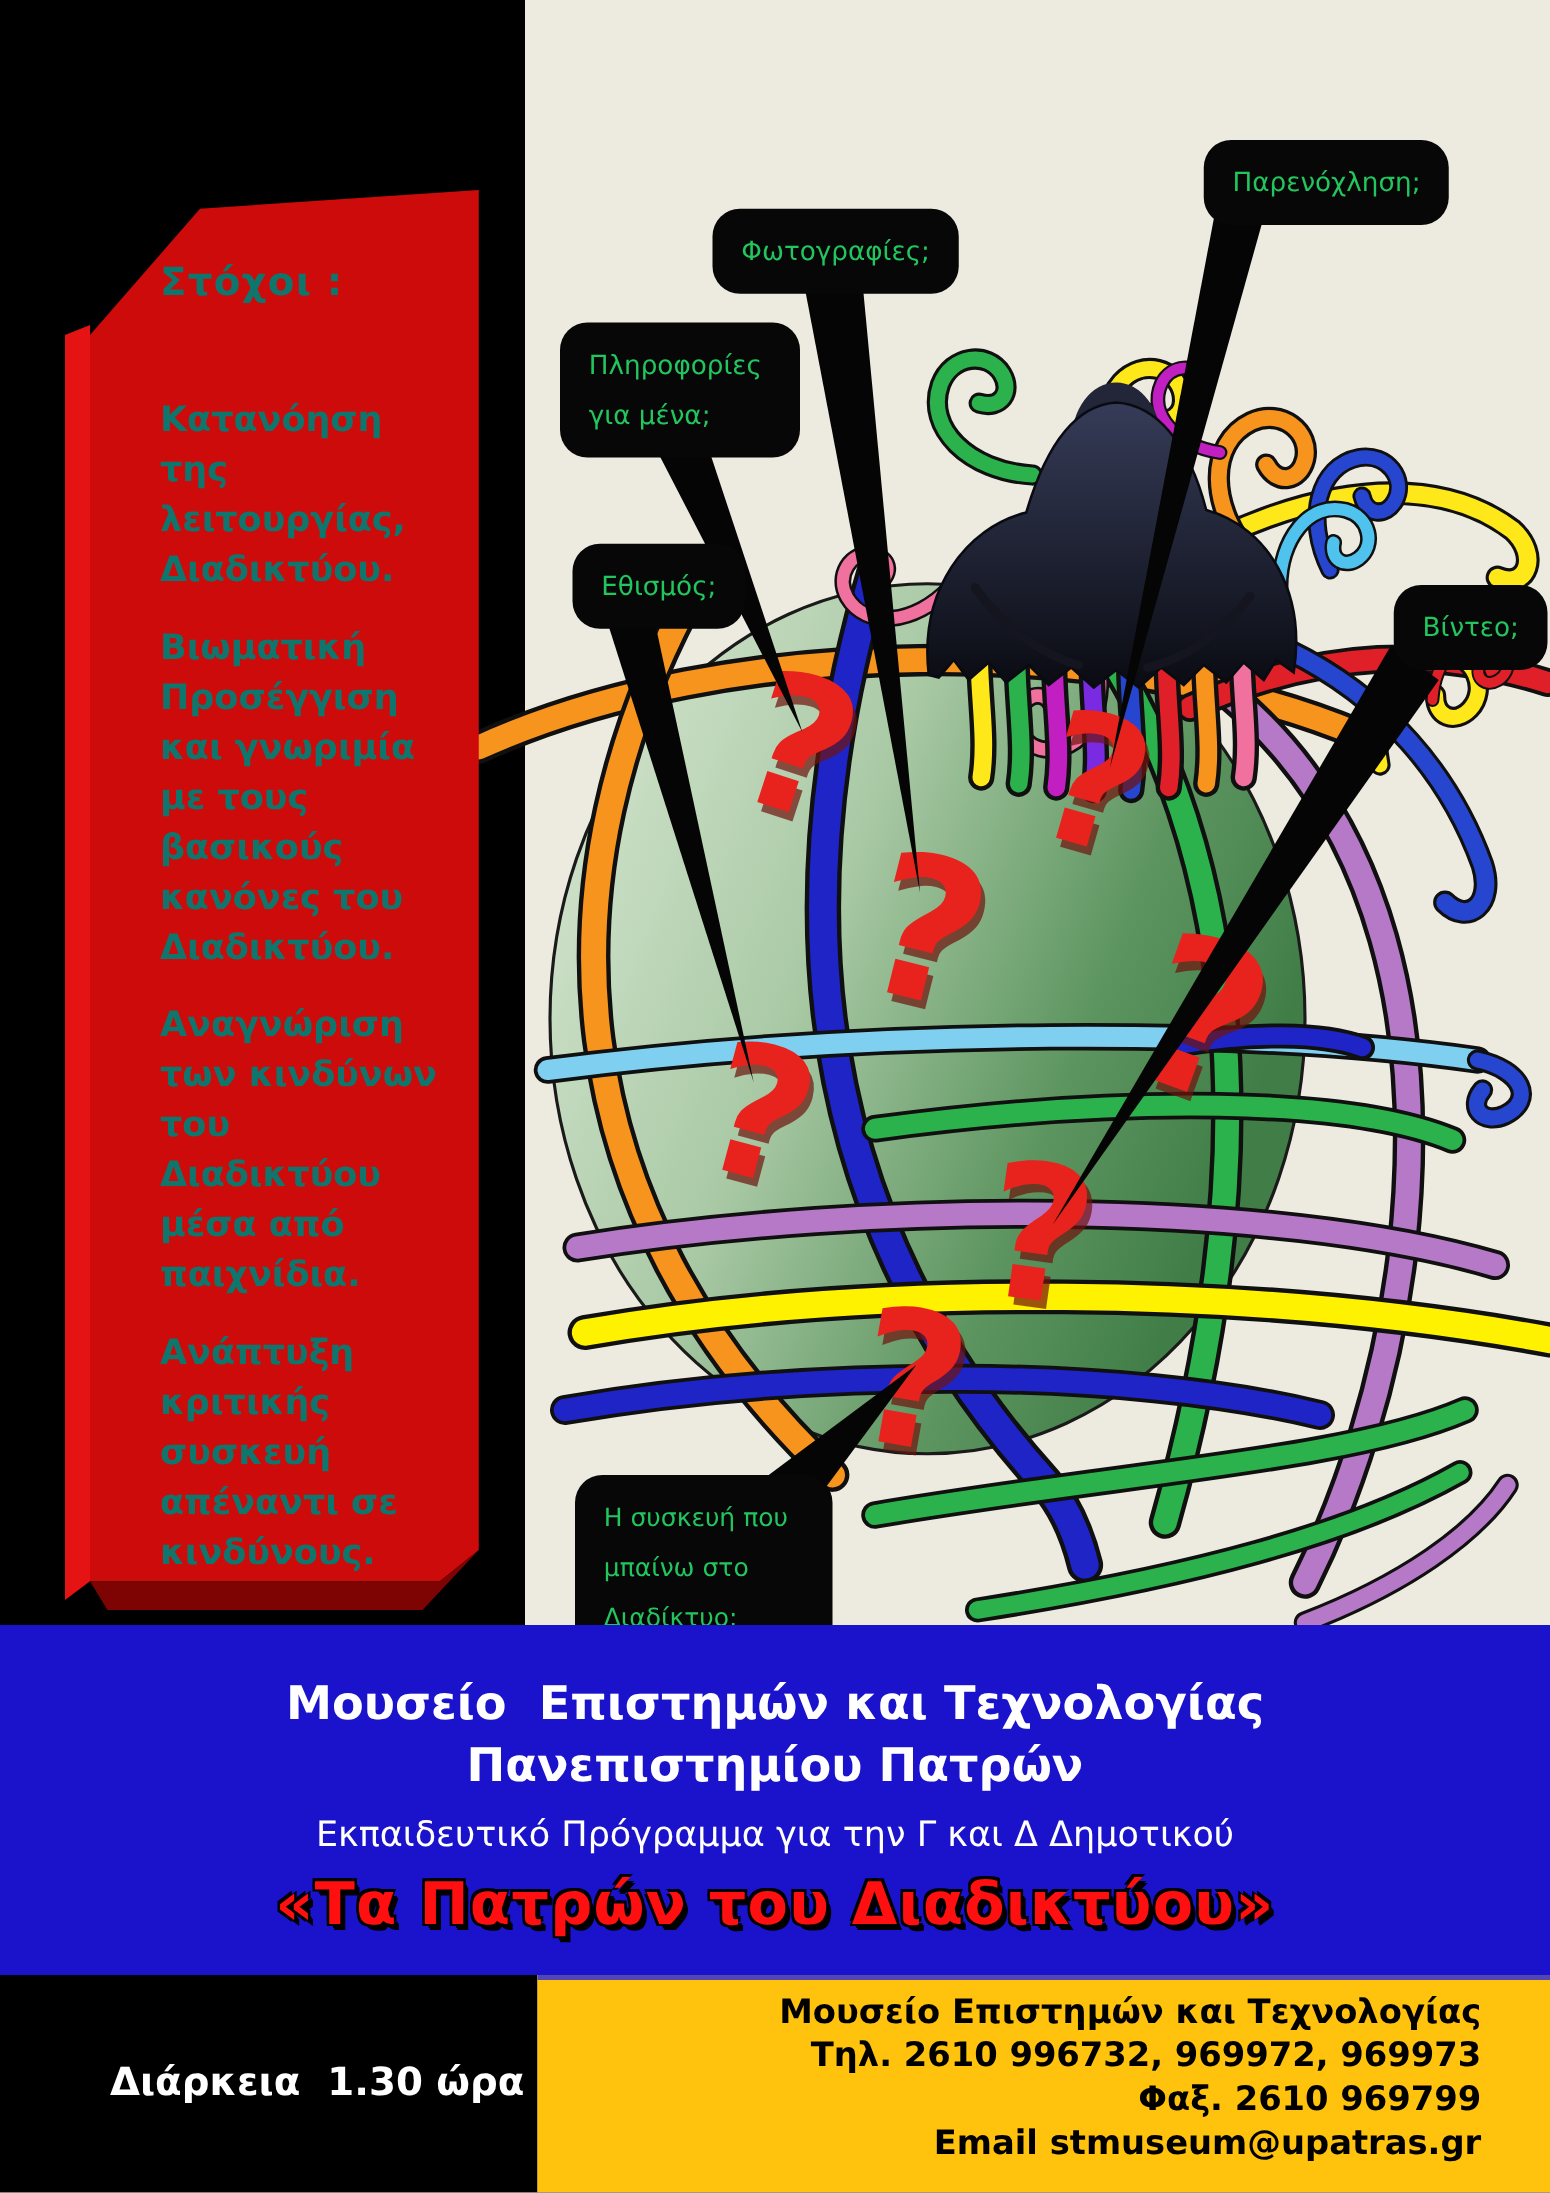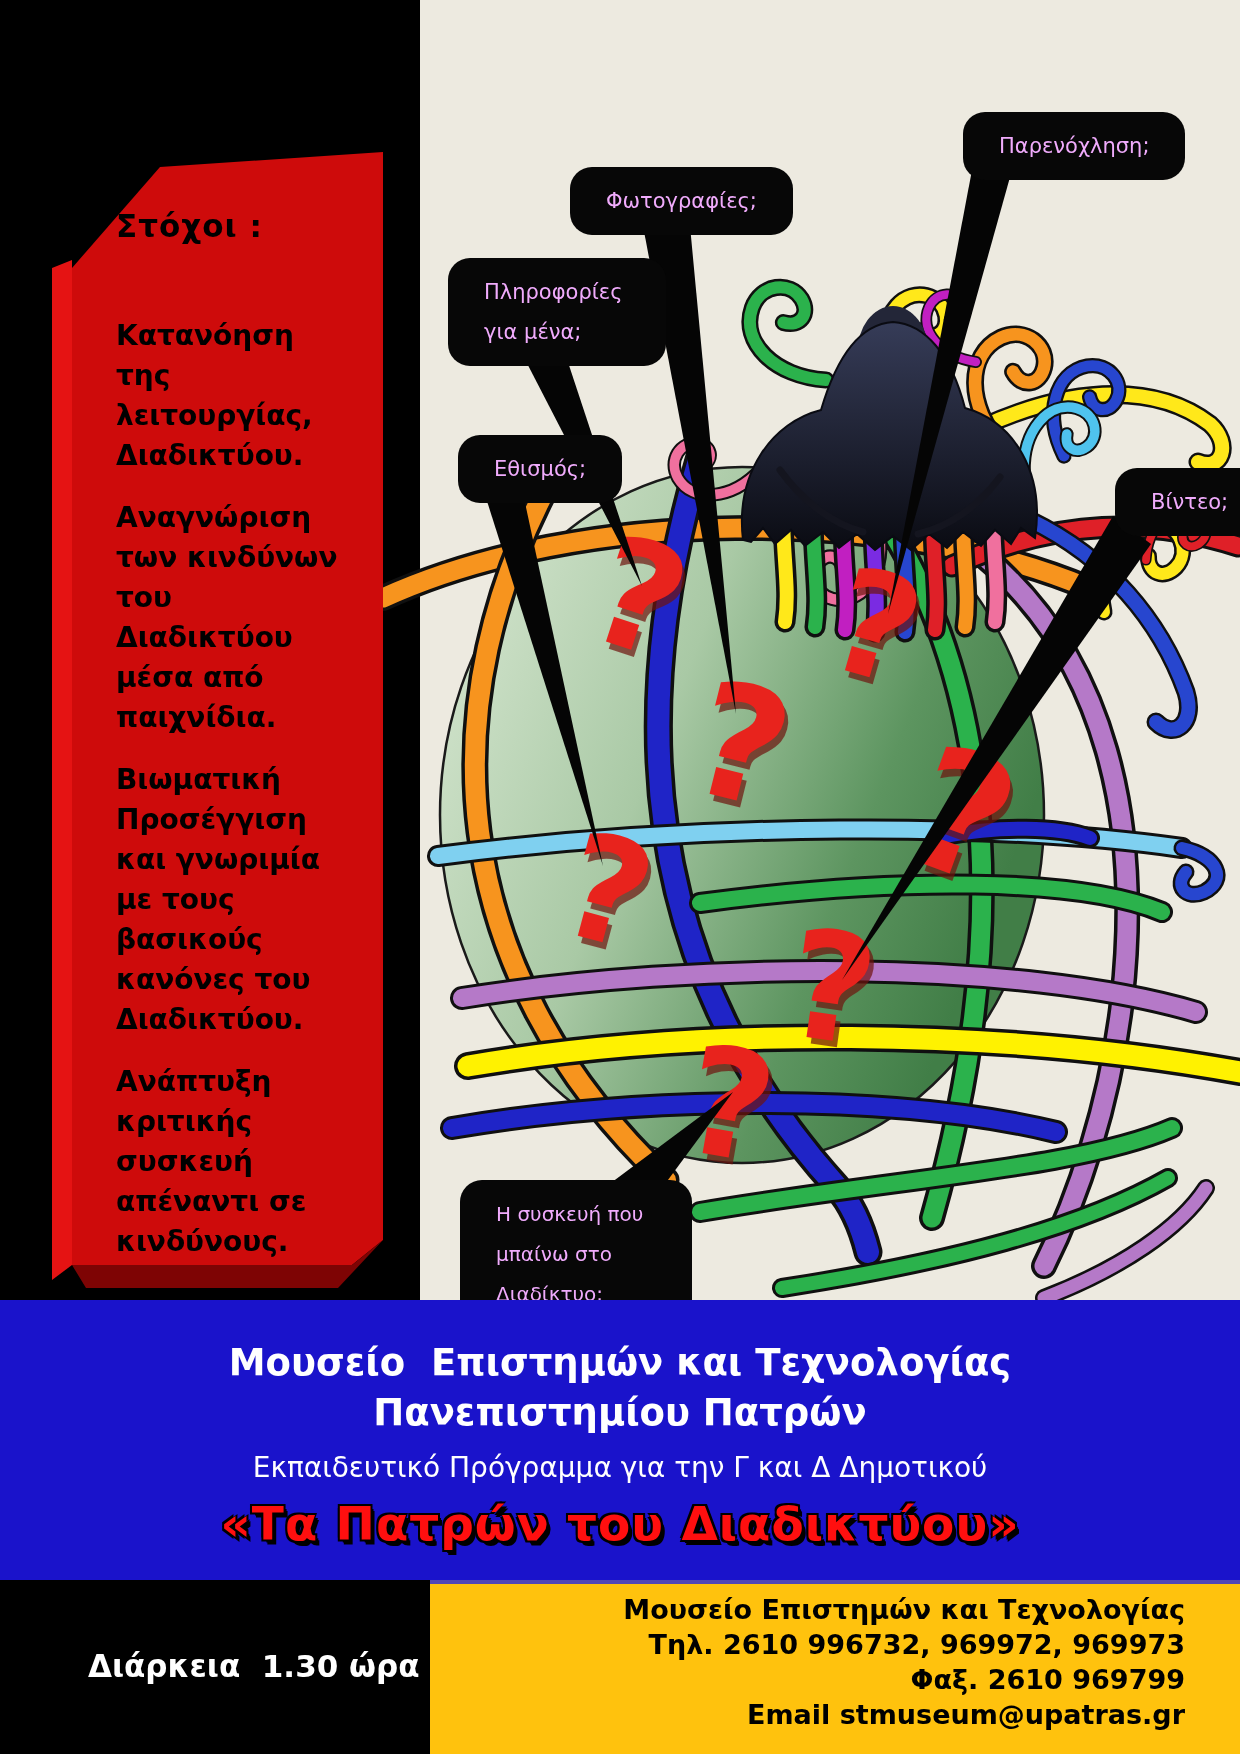--- a/index.html
+++ b/index.html
@@ -4,28 +4,28 @@
 <style>
   html,body{margin:0;padding:0;background:#555;}
   .poster{
     position:relative;width:1240px;height:1754px;overflow:hidden;
     background:#EDEAE0;font-family:"DejaVu Sans","Liberation Sans",sans-serif;
   }
   .left-black{position:absolute;left:0;top:0;width:420px;height:1300px;background:#000;}
   .illus{position:absolute;left:0;top:0;z-index:1;}
   .banner-svg{position:absolute;left:40px;top:140px;z-index:2;}
   .goals-text{
-    position:absolute;left:116px;top:208px;width:240px;z-index:3;
-    color:#000000;
+    position:absolute;left:128px;top:208px;width:240px;z-index:3;
+    color:#0f766e;
   }
   .goals-text h2{font-size:31px;font-weight:bold;margin:0 0 72px 0;letter-spacing:1px;}
   .goals-text p{font-size:28px;line-height:40px;margin:0 0 22px 0;font-weight:700;}
   .callout{
-    position:absolute;z-index:4;background:#070707;color:#f0abfc;
-    border-radius:22px;padding:14px 36px;font-size:21px;line-height:40px;
+    position:absolute;z-index:4;background:#070707;color:#22c55e;
+    border-radius:22px;padding:14px 23px;font-size:21px;line-height:40px;
   }
   .band-blue{
     position:absolute;left:0;top:1300px;width:1240px;height:280px;background:#1A13CB;
     z-index:5;color:#fff;text-align:center;
   }
   .band-blue .l1{font-size:37px;font-weight:bold;line-height:50px;margin-top:38px;white-space:pre-wrap;}
   .band-blue .l2{font-size:37px;font-weight:bold;line-height:50px;text-align:center;}
   .band-blue .l3{font-size:28px;line-height:36px;margin-top:12px;}
   .band-blue .title{
     font-size:47px;font-weight:bold;color:#FF0F0F;margin-top:10px;letter-spacing:1px;
@@ -241,22 +241,22 @@
 
   <svg class="banner-svg" width="350" height="1160" viewBox="0 0 350 1160">
     <polygon points="12,128 32,120 32,1125 12,1140" fill="#E51313"></polygon>
     <polygon points="32,128 120,27 343,12 343,1100 312,1125 32,1125" fill="#CE0B0B"></polygon>
     <polygon points="32,1125 312,1125 343,1100 298,1148 46,1148" fill="#7E0404"></polygon>
   </svg>
 
   <div class="goals-text">
     <h2>Στόχοι :</h2>
     <p>Κατανόηση της λειτουργίας, Διαδικτύου.</p>
+    <p>Βιωματική Προσέγγιση και γνωριμία με τους βασικούς κανόνες του Διαδικτύου.</p>
     <p>Αναγνώριση των  κινδύνων του Διαδικτύου μέσα από παιχνίδια.</p>
-    <p>Βιωματική Προσέγγιση και γνωριμία με τους βασικούς κανόνες του Διαδικτύου.</p>
     <p>Ανάπτυξη κριτικής συσκευή απέναντι σε κινδύνους.</p>
   </div>
 
   <div class="callout" style="left:570px;top:167px;">
     <span>Φωτογραφίες;</span>
   </div>
   <div class="callout" style="left:448px;top:258px;width:146px;">
     <span>Πληροφορίες για μένα;</span>
   </div>
   <div class="callout" style="left:963px;top:112px;">

